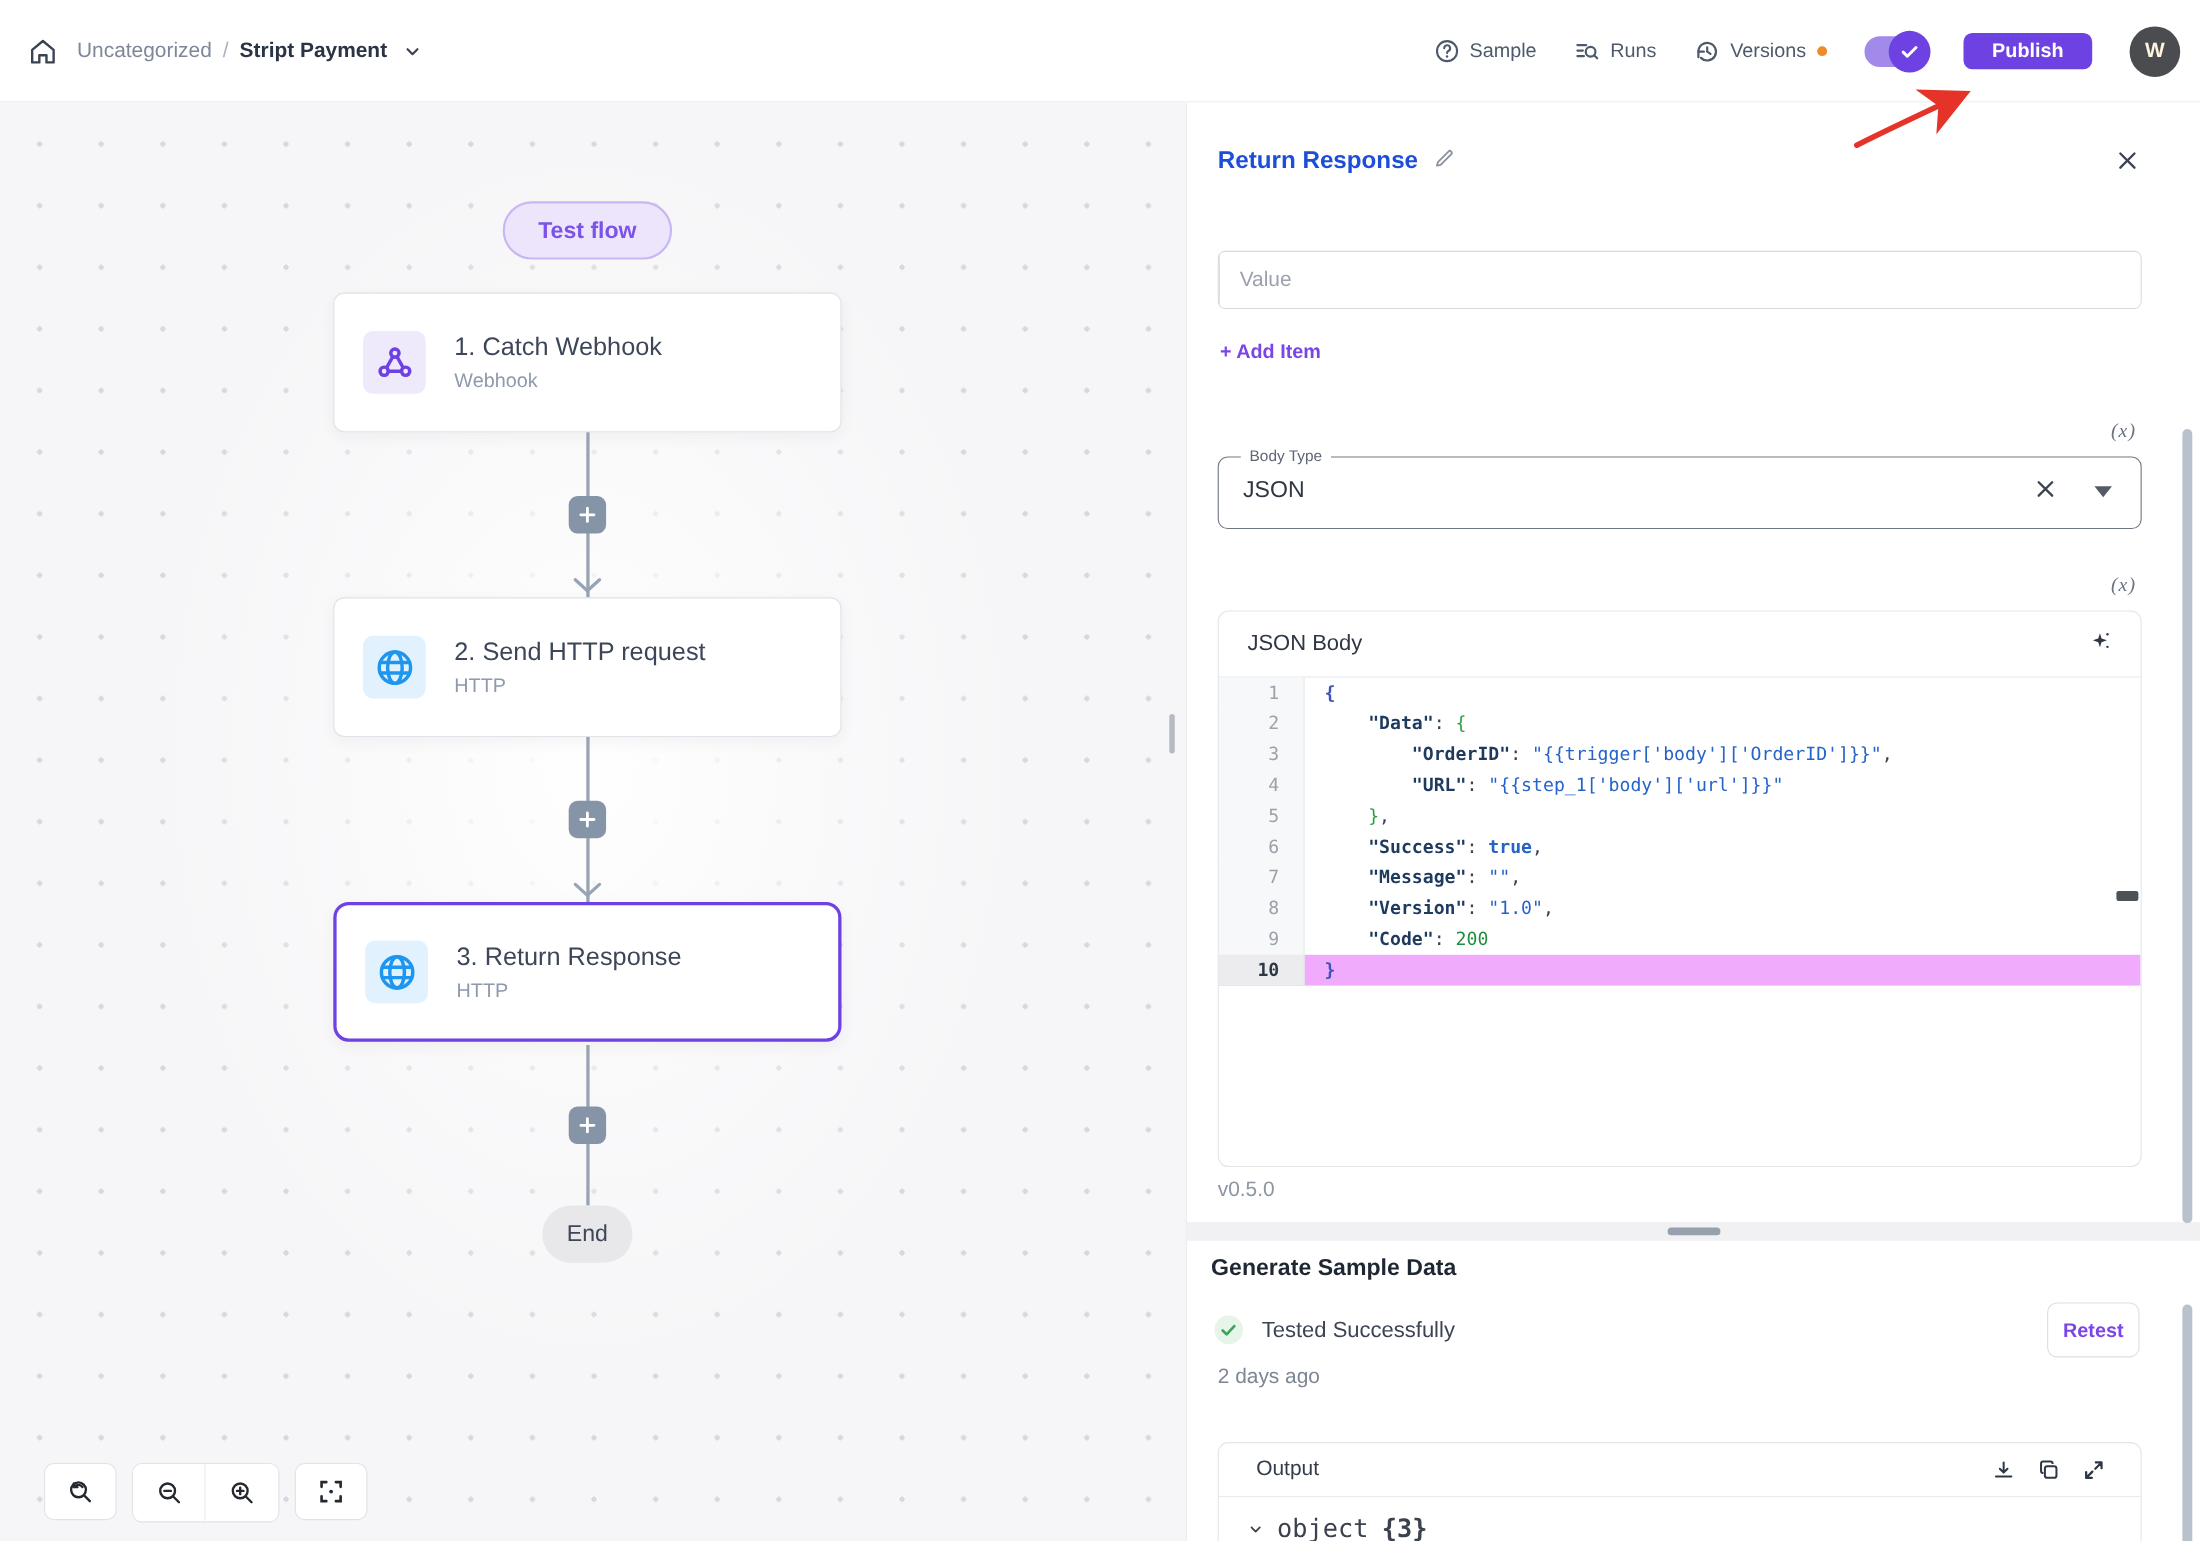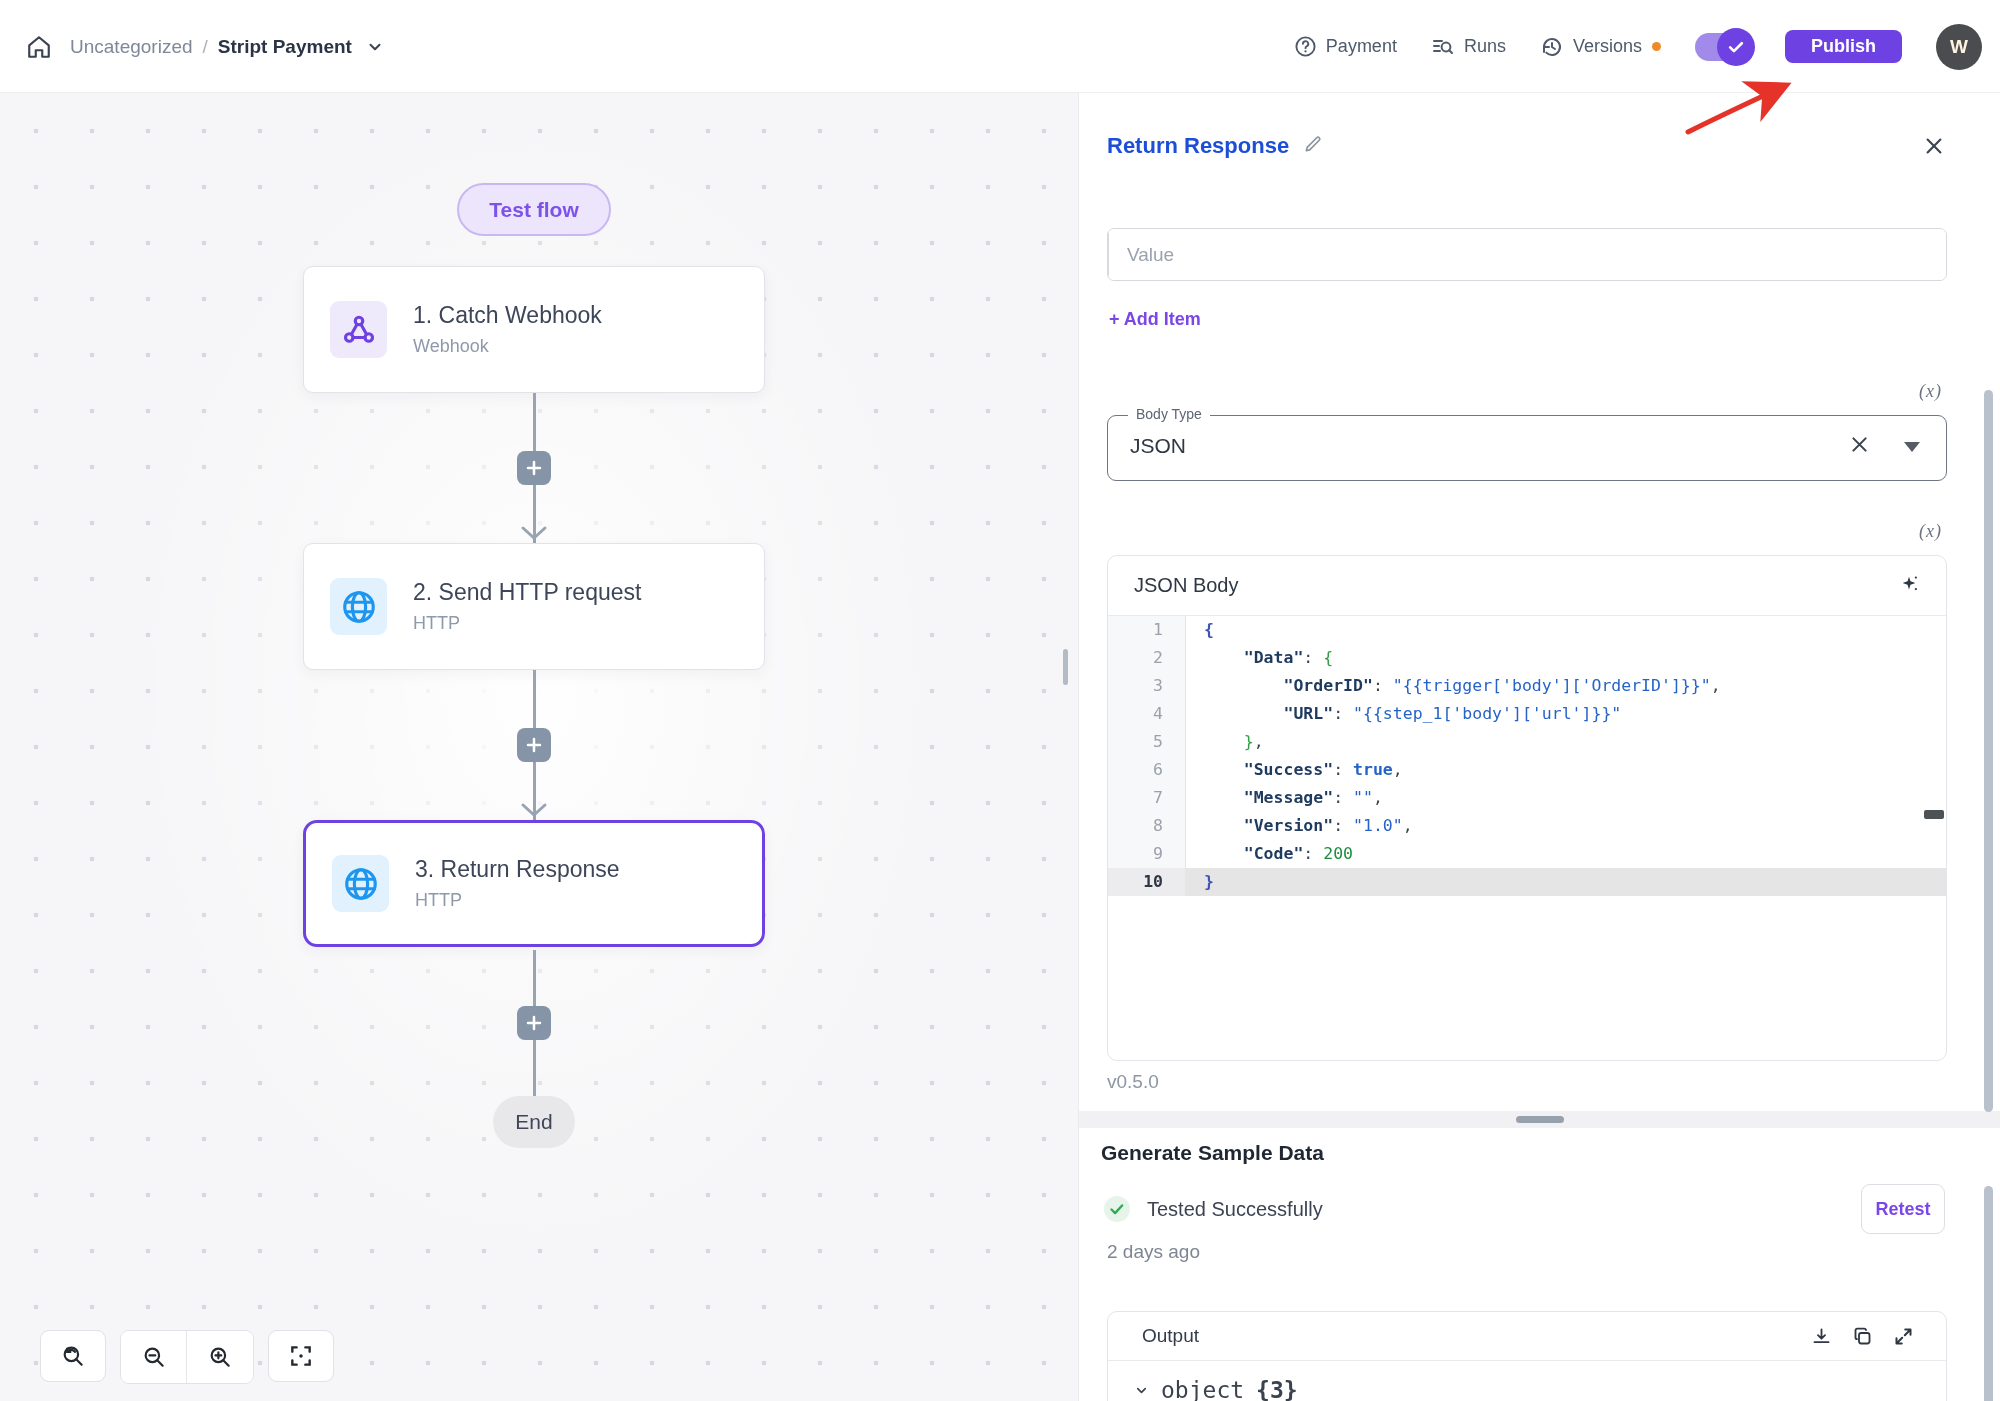--- a/index.html
+++ b/index.html
@@ -72,21 +72,21 @@
   .bt-value { position:absolute; left:22px; top:18px; font-size:21px; color:#2f3744; }
   .bt-clear { position:absolute; right:76px; top:18px; cursor:pointer; }
   .bt-caret { position:absolute; right:26px; top:26px; width:0; height:0; border-left:8px solid transparent; border-right:8px solid transparent; border-top:10px solid #555c66; cursor:pointer; }
 
   .json-card { position:absolute; left:28px; top:462px; width:840px; height:506px; border:1px solid #e3e5ea; border-radius:10px; overflow:hidden; background:#fff; }
   .jc-header { height:60px; display:flex; align-items:center; padding:0 26px; border-bottom:1px solid #e8eaee; }
   .jc-title { font-size:20px; color:#2f3744; }
   .jc-spark { margin-left:auto; cursor:pointer; }
   .code-area { position:relative; height:446px; font-family:"DejaVu Sans Mono",monospace; font-size:16.5px; }
   .code-row { display:flex; height:28px; line-height:28px; }
-  .code-row.active { background:#e5e5e5; }
+  .code-row.active { background:#f0abfc; }
   .ln { width:78px; flex:0 0 auto; text-align:right; padding-right:22px; color:#9ba2ab; background:#f7f8f9; border-right:1px solid #e4e6e9; }
   .code-row.active .ln { color:#2f3744; font-weight:700; background:#ececee; }
   .code-text { white-space:pre; padding-left:18px; color:#3a4452; }
   .tk-key { color:#1f3a5f; font-weight:700; }
   .tk-str { color:#2563c9; }
   .tk-bool { color:#2563c9; font-weight:700; }
   .tk-num { color:#1e8e3e; }
   .tk-b1 { color:#4053b8; font-weight:700; }
   .tk-b2 { color:#2e9e44; }
   .code-thumb { position:absolute; right:2px; top:254px; width:20px; height:9px; background:#4d5257; border-radius:2px; }
@@ -136,21 +136,21 @@
         </span>
       </div>
     </div>
     <div class="tb-right">
       <div class="nav-item">
         <svg width="23" height="23" viewBox="0 0 24 24" fill="none" stroke="#4e5a6b" stroke-width="2">
             <circle cx="12" cy="12" r="9.5"></circle>
             <path d="M9.3 9.2a2.8 2.8 0 1 1 3.9 2.6c-.9.4-1.2 1-1.2 1.9" stroke-linecap="round"></path>
             <circle cx="12" cy="17" r="1.2" fill="#4e5a6b" stroke="none"></circle>
           </svg>
-        <span>Payment</span>
+        <span>Sample</span>
       </div>
       <div class="nav-item">
         <svg width="24" height="24" viewBox="0 0 24 24" fill="none" stroke="#4e5a6b" stroke-width="2" stroke-linecap="round">
             <path d="M3 6h8M3 11h5M3 16h6"></path>
             <circle cx="15" cy="12" r="4.4"></circle>
             <path d="M18.2 15.2 21 18"></path>
           </svg>
         <span>Runs</span>
       </div>
       <div class="nav-item">

